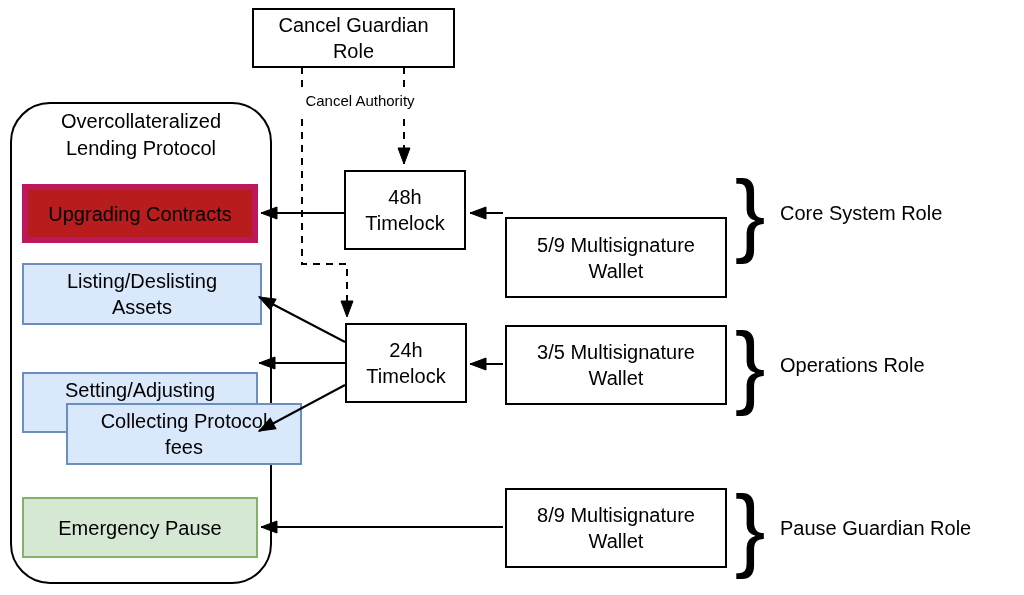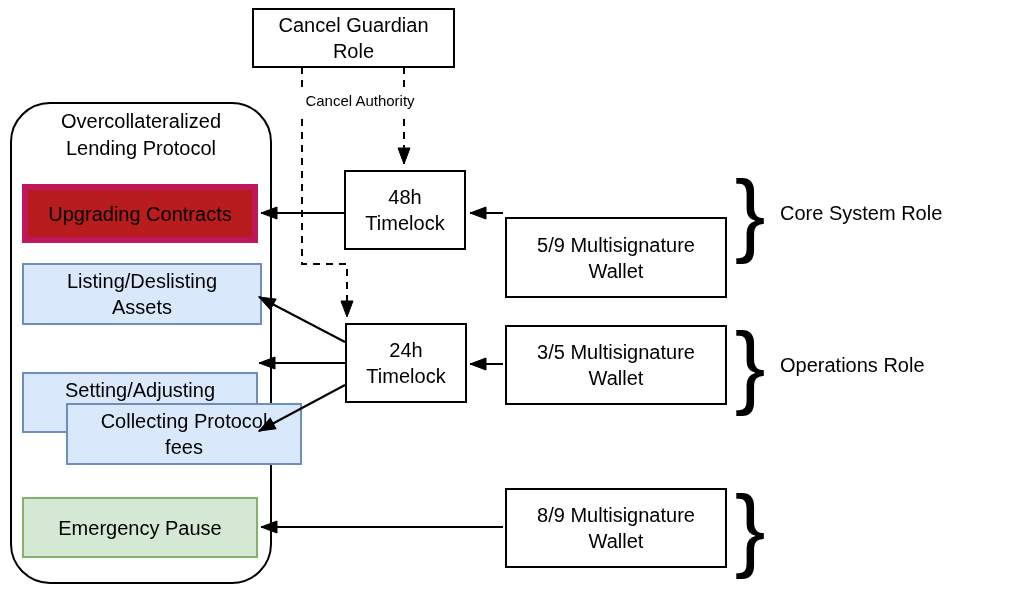--- a/index.html
+++ b/index.html
@@ -136,20 +136,21 @@
 
   <div class="box plain" style="left:505px; top:488px; width:222px; height:80px;">8/9 Multisignature
 Wallet</div>
 
   <div class="brace" style="top:171px;">}</div>
   <div class="brace" style="top:323px;">}</div>
   <div class="brace" style="top:486px;">}</div>
 
   <div class="role-label" style="top:200px;">Core System Role</div>
   <div class="role-label" style="top:352px;">Operations Role</div>
+  <div class="role-label" style="top:515px;">Pause Guardian Role</div>
 
   <svg id="connector-layer" viewBox="0 0 1024 595" xmlns="http://www.w3.org/2000/svg">
     <defs>
       <marker id="arrow" markerUnits="userSpaceOnUse" markerWidth="20" markerHeight="16" refX="17" refY="7" orient="auto">
         <path d="M1,1 L17,7 L1,13 Z" fill="#000000" stroke="#000000" stroke-width="1"></path>
       </marker>
     </defs>
 
     <path d="M503,213 L470,213" stroke="#000000" stroke-width="2" fill="none" marker-end="url(#arrow)"></path>
     <path d="M344,213 L261,213" stroke="#000000" stroke-width="2" fill="none" marker-end="url(#arrow)"></path>

